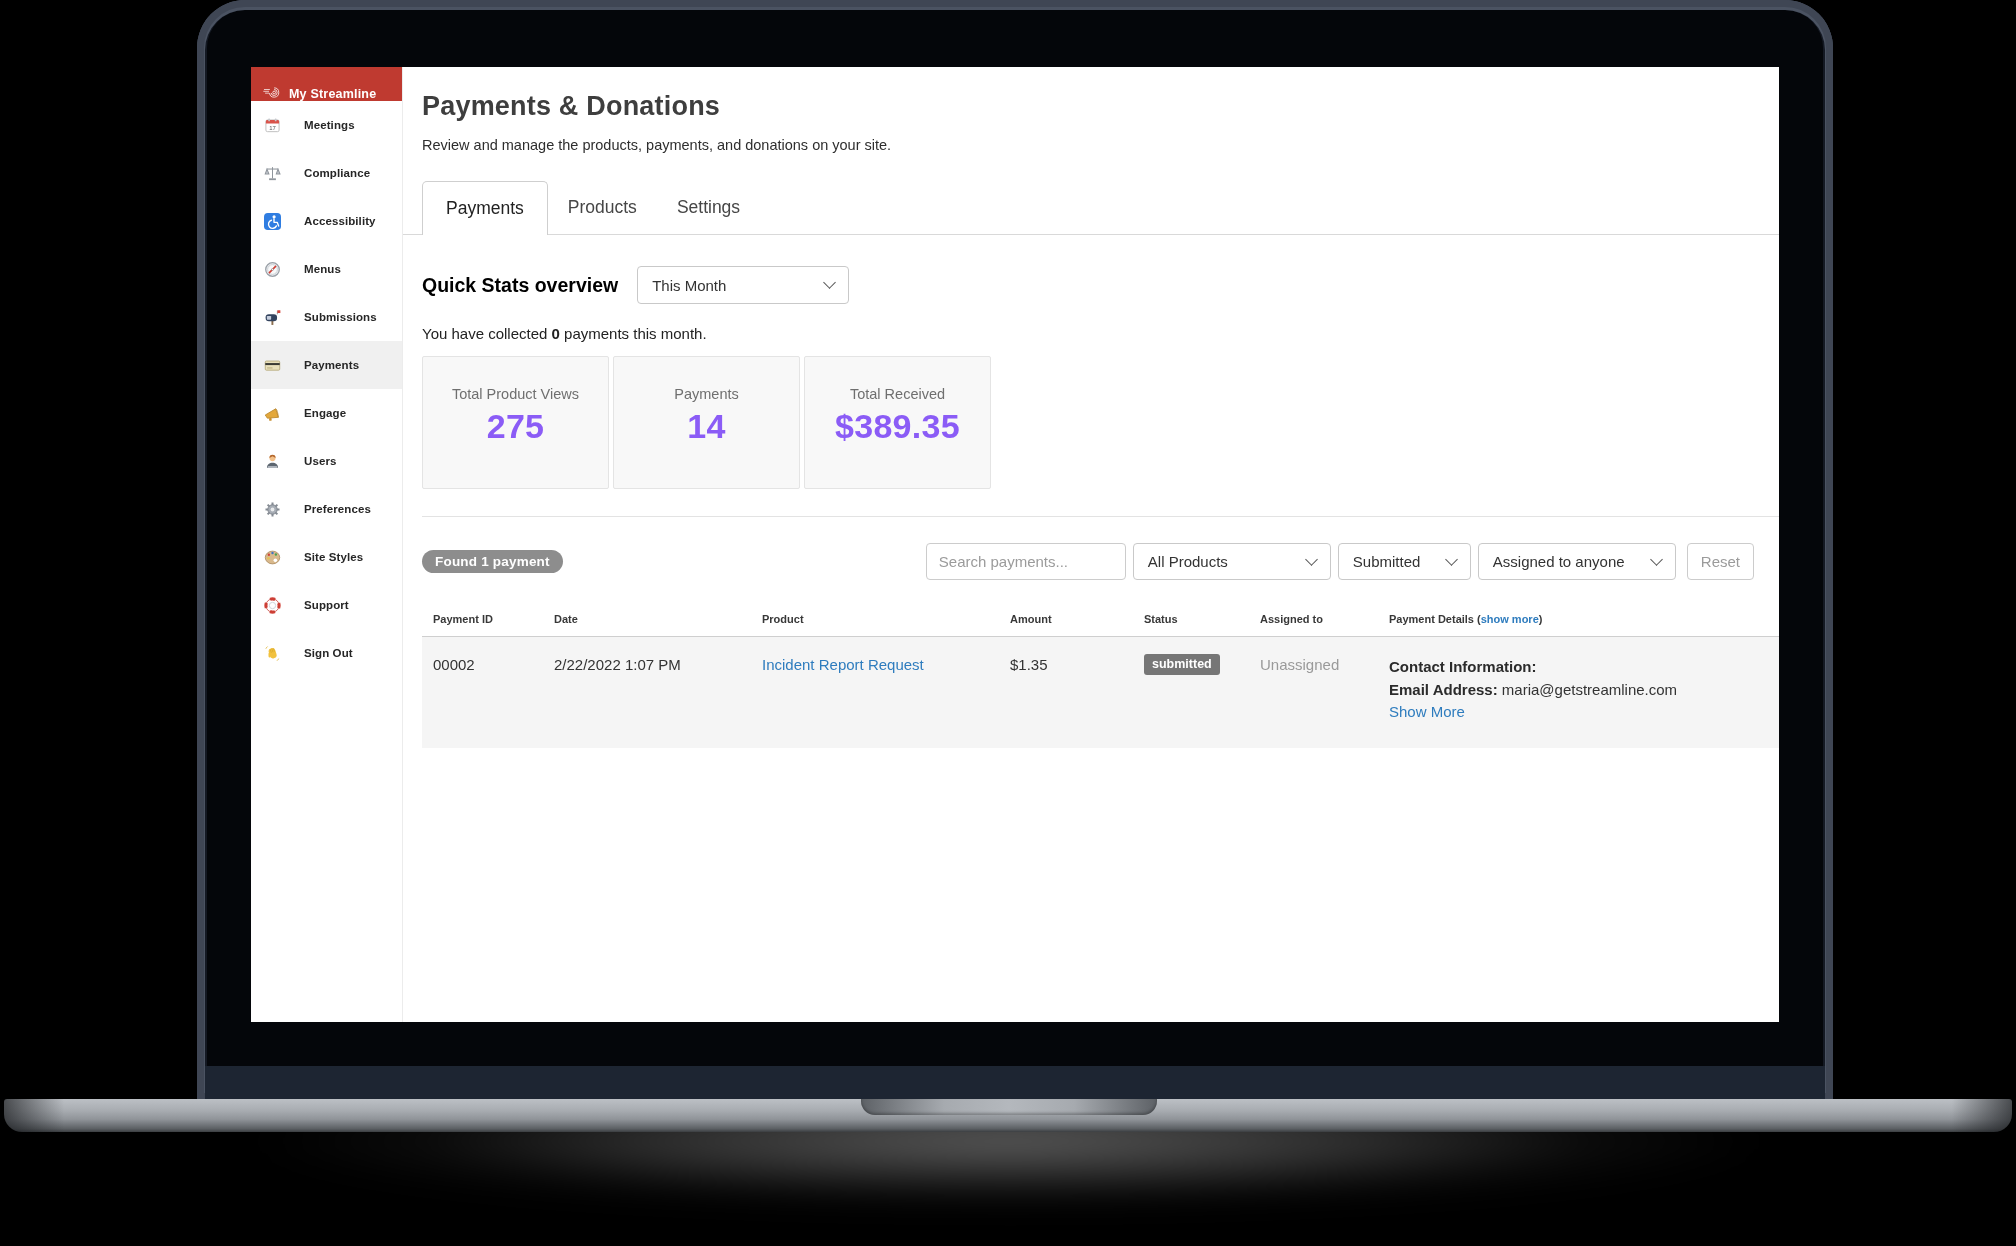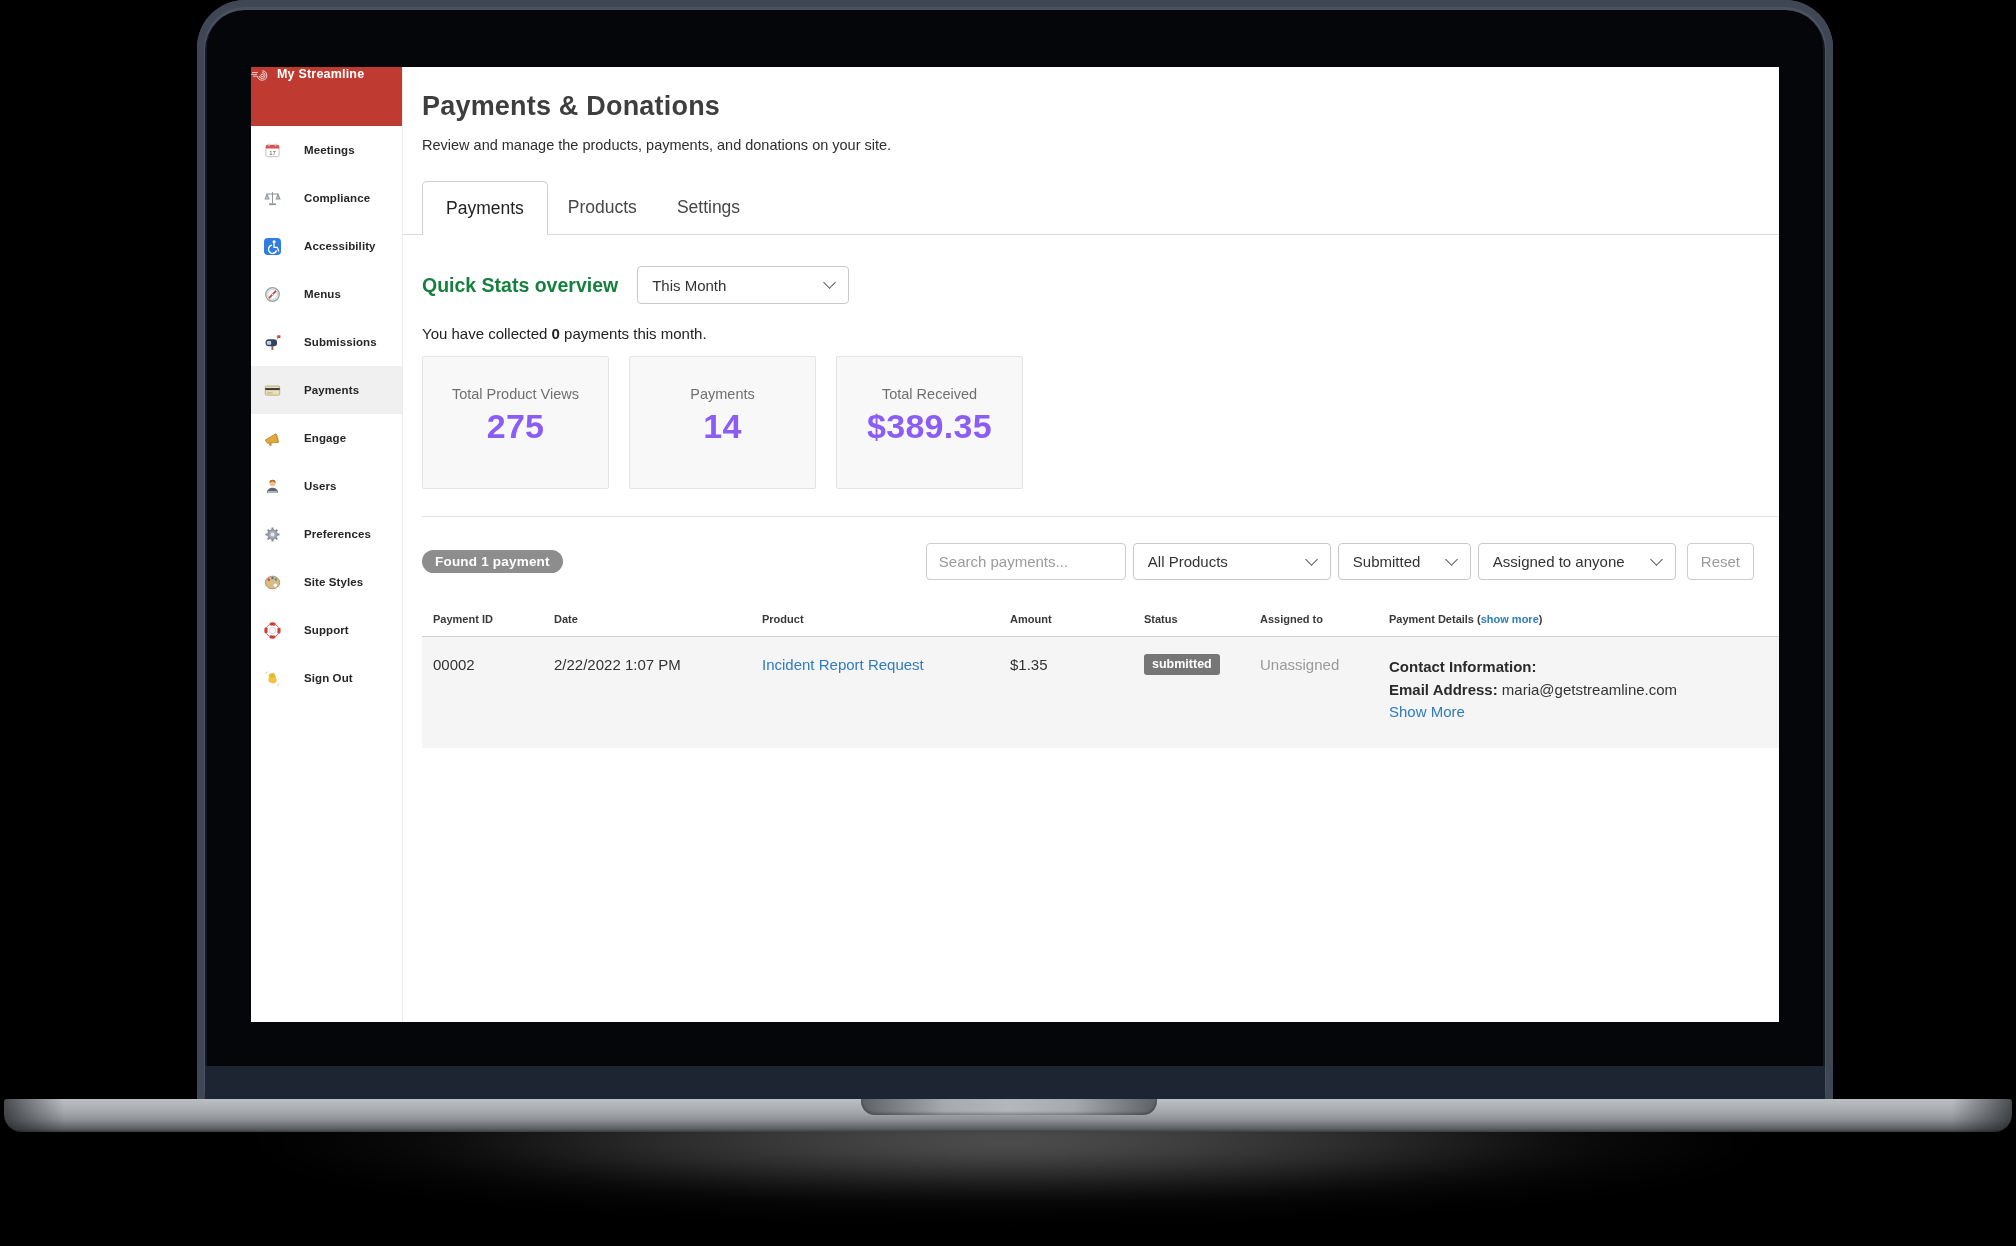--- a/index.html
+++ b/index.html
@@ -20,52 +20,52 @@
                linear-gradient(180deg,#bcc0c5 0%,#a8acb1 35%,#8f9398 62%,#5c6064 90%,#3b3e41 100%);}
   .notch{position:absolute;left:861px;top:1099px;width:296px;height:16px;border-radius:0 0 14px 14px;
     background:linear-gradient(90deg,#5d6166 0%,#a6aaaf 28%,#b4b8bd 50%,#a6aaaf 72%,#5d6166 100%);
     box-shadow:inset 0 -2px 3px rgba(0,0,0,.28);}
 
   
   .app{position:absolute;left:54px;top:67px;width:1528px;height:955px;background:#fff;overflow:hidden;}
 
   
   .sidebar{position:absolute;left:0;top:0;bottom:0;width:151px;background:#fff;border-right:1px solid #ececec;}
-  .brand{height:59px;background:#bf3a30;display:flex;align-items:flex-start;padding-left:0;gap:9px;}
+  .brand{height:34px;background:#bf3a30;display:flex;align-items:flex-end;padding-left:12px;gap:9px;}
   .brand-label{color:#fff;font-size:12.5px;font-weight:700;letter-spacing:.2px;}
   .nav{padding-top:0;}
   .side-item{height:48px;display:flex;align-items:center;padding-left:13px;gap:11px;cursor:pointer;}
   .side-item.active{background:#f0f0f0;}
   .side-label{font-size:11.5px;font-weight:700;color:#262626;letter-spacing:.1px;margin-left:12px;}
   .icon{width:17px;height:17px;flex:0 0 17px;display:flex;align-items:center;justify-content:center;}
   .icon svg{width:17px;height:17px;display:block;}
 
   
   .content{position:absolute;left:152px;top:0;right:0;bottom:0;padding-left:19px;}
   .page-title{margin:23px 0 0;font-size:27px;line-height:33px;font-weight:700;color:#3e3e3e;letter-spacing:.2px;}
   .subtitle{margin-top:13px;font-size:14.5px;line-height:19px;color:#2e2e2e;}
 
   .tabbar{margin:25px 0 0 -19px;padding-left:19px;height:54px;display:flex;align-items:flex-end;
     border-bottom:1px solid #d9d9d9;}
   .tab{font-size:17.5px;color:#464646;padding:0 20px;height:53px;line-height:53px;cursor:pointer;box-sizing:border-box;}
   .tab.active{border:1px solid #cfcfcf;border-bottom:none;border-radius:5px 5px 0 0;background:#fff;
     color:#222222;margin-bottom:-1px;height:54px;padding:0 23px;line-height:52px;}
 
   .quick-row{display:flex;align-items:center;margin-top:31px;gap:19px;}
-  .quick-heading{font-size:19.5px;font-weight:700;color:#15803d;}
+  .quick-heading{font-size:19.5px;font-weight:700;color:#000000;}
   .selectbox{position:relative;height:37px;border:1px solid #c9c9c9;border-radius:4px;background:#fff;
     display:flex;align-items:center;padding:0 34px 0 14px;font-size:15px;color:#333;box-sizing:border-box;cursor:pointer;}
   .chev{position:absolute;right:14px;top:50%;width:8px;height:8px;margin-top:-7px;
     border-right:1.6px solid #555;border-bottom:1.6px solid #555;transform:rotate(45deg);}
   .sel-month{width:212px;height:38px;}
 
   .summary{margin-top:21px;font-size:15px;color:#222;}
   .summary b{font-weight:700;}
 
-  .cards{margin-top:14px;display:flex;gap:20px;}
+  .cards{margin-top:14px;display:flex;gap:4px;}
   .card{width:187px;height:133px;background:#f8f8f8;border:1px solid #e4e4e4;border-radius:2px;
     text-align:center;box-sizing:border-box;}
   .card-label{margin-top:29px;font-size:14.5px;color:#6f6f6f;}
   .card-value{margin-top:5px;font-size:34px;font-weight:700;color:#8b5cf6;letter-spacing:.3px;}
 
   .divider{margin-top:27px;border-top:1px solid #e3e3e3;height:0;}
 
   .filter-row{margin:26px 25px 0 0;display:flex;align-items:center;}
   .found-badge{background:#8d8d8d;color:#fff;font-size:13.5px;font-weight:700;padding:4px 13px;
     border-radius:13px;letter-spacing:.2px;}

